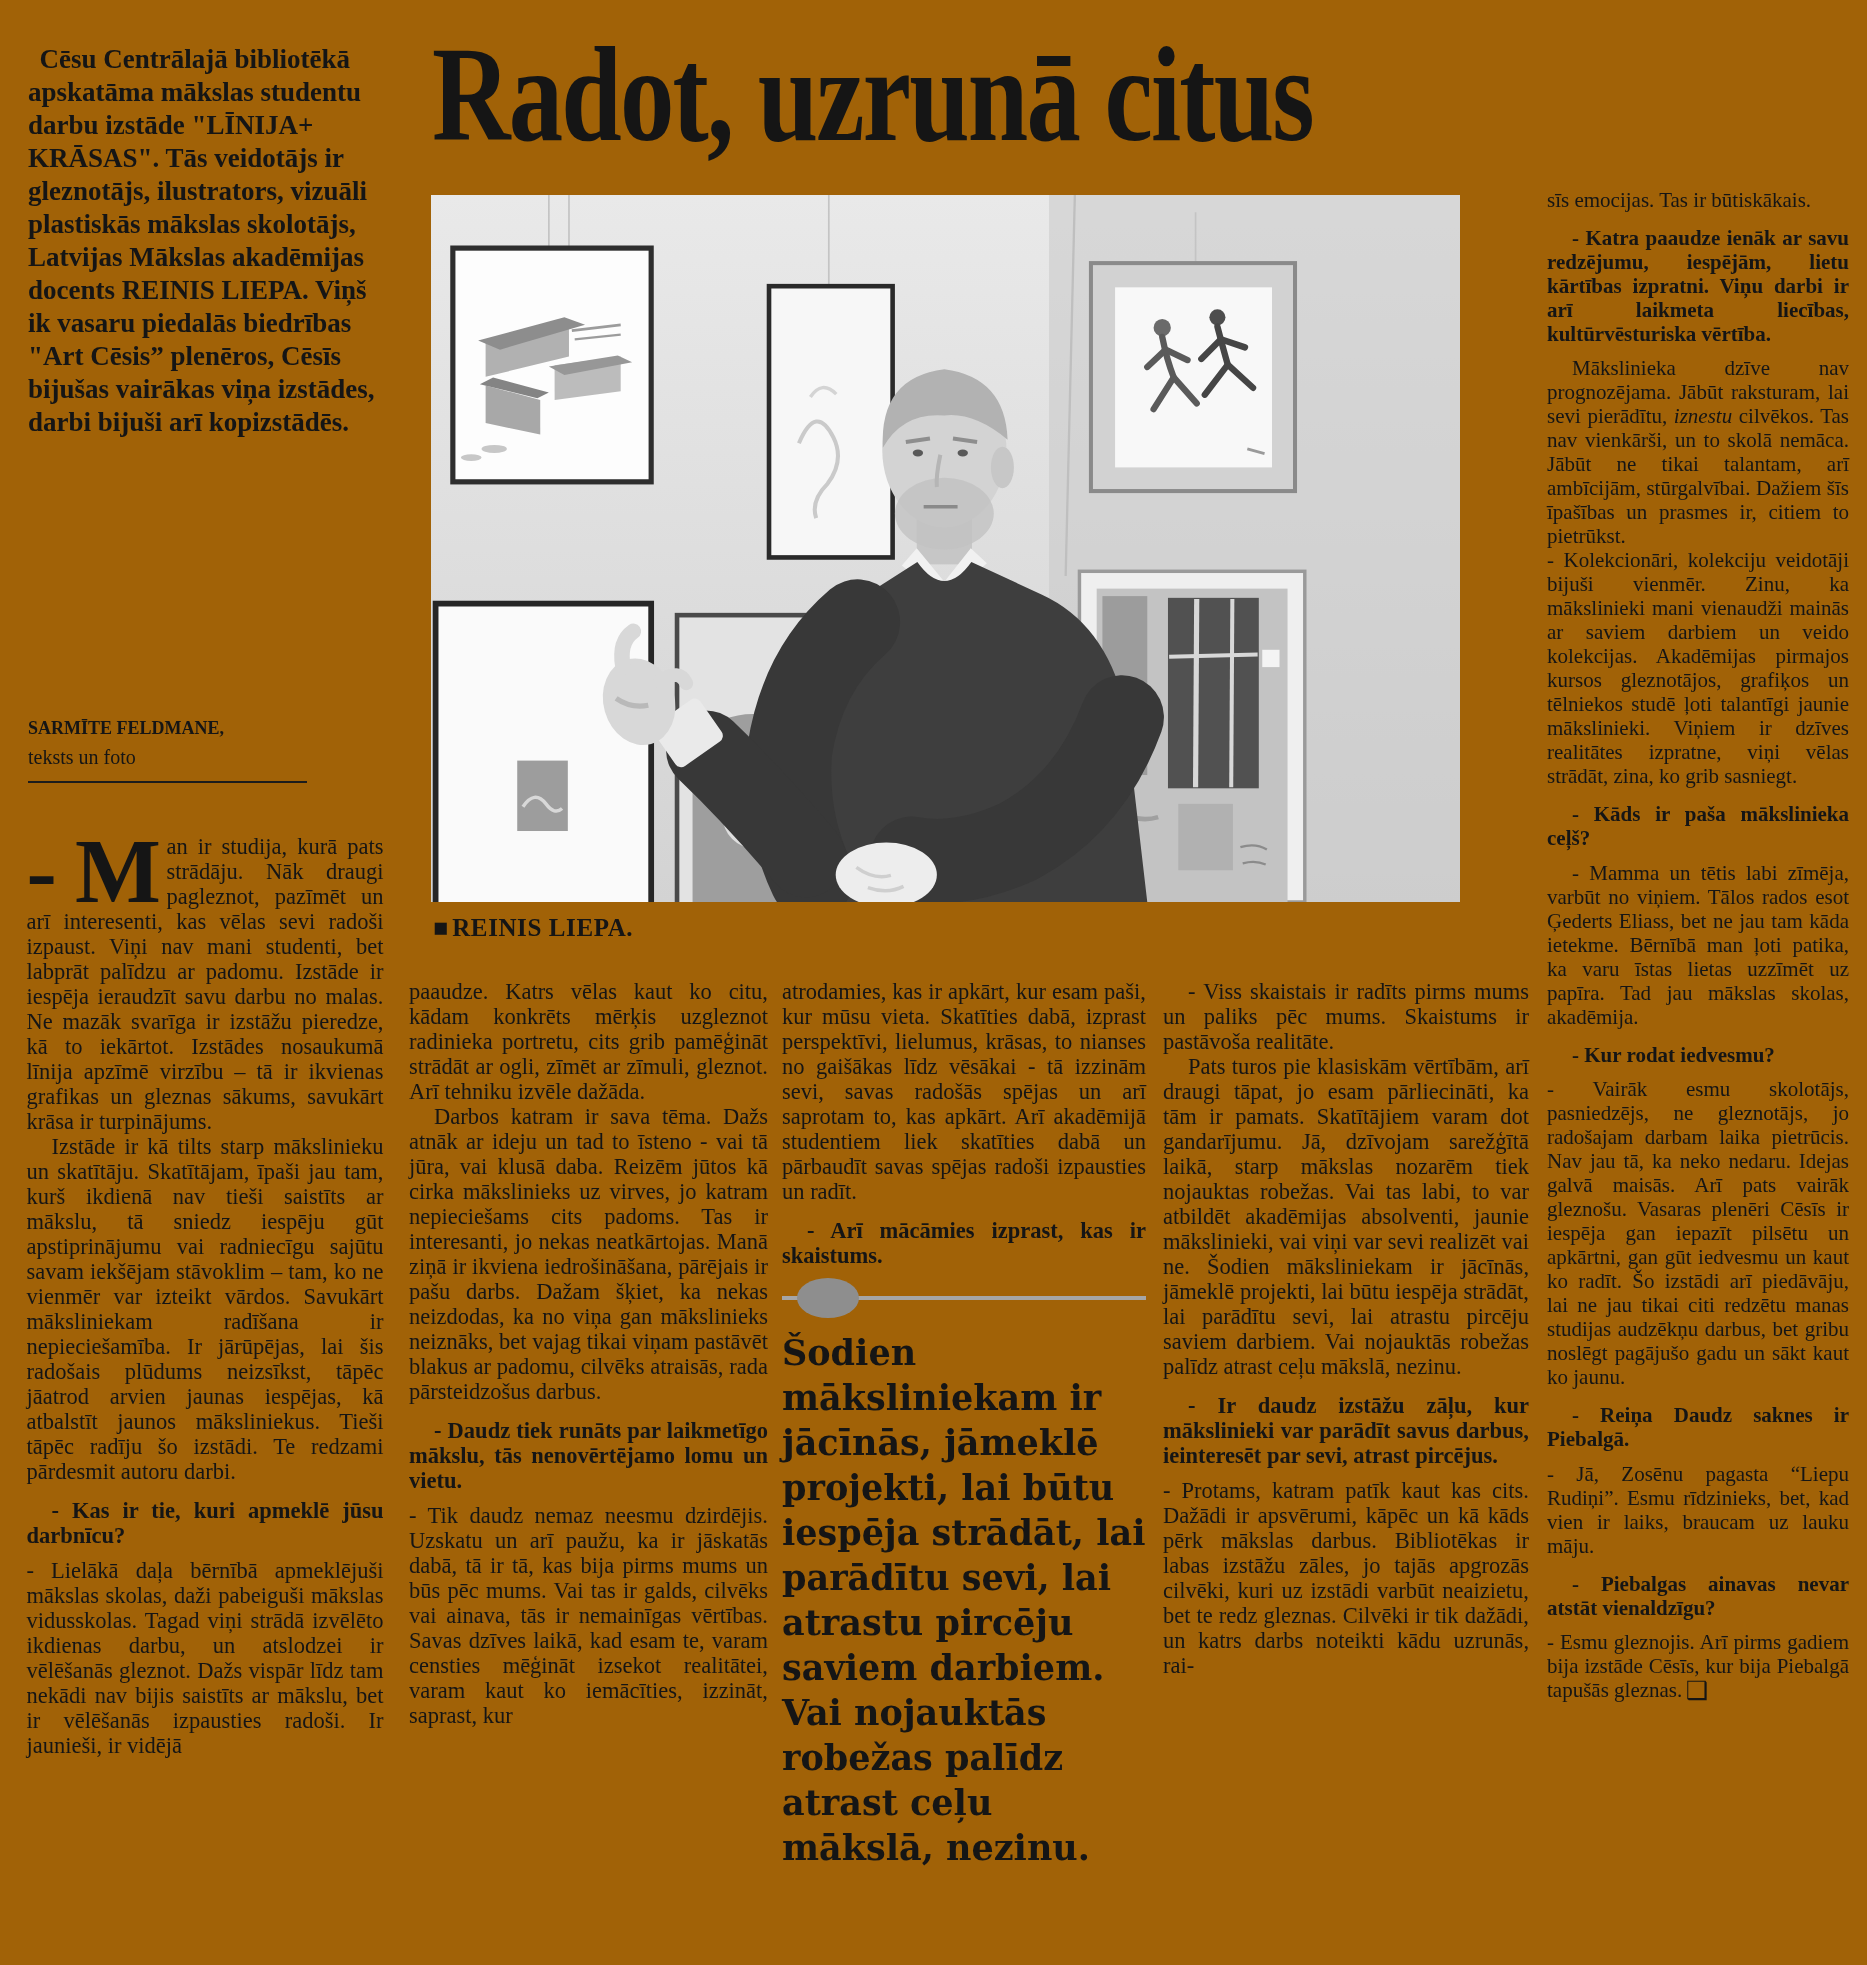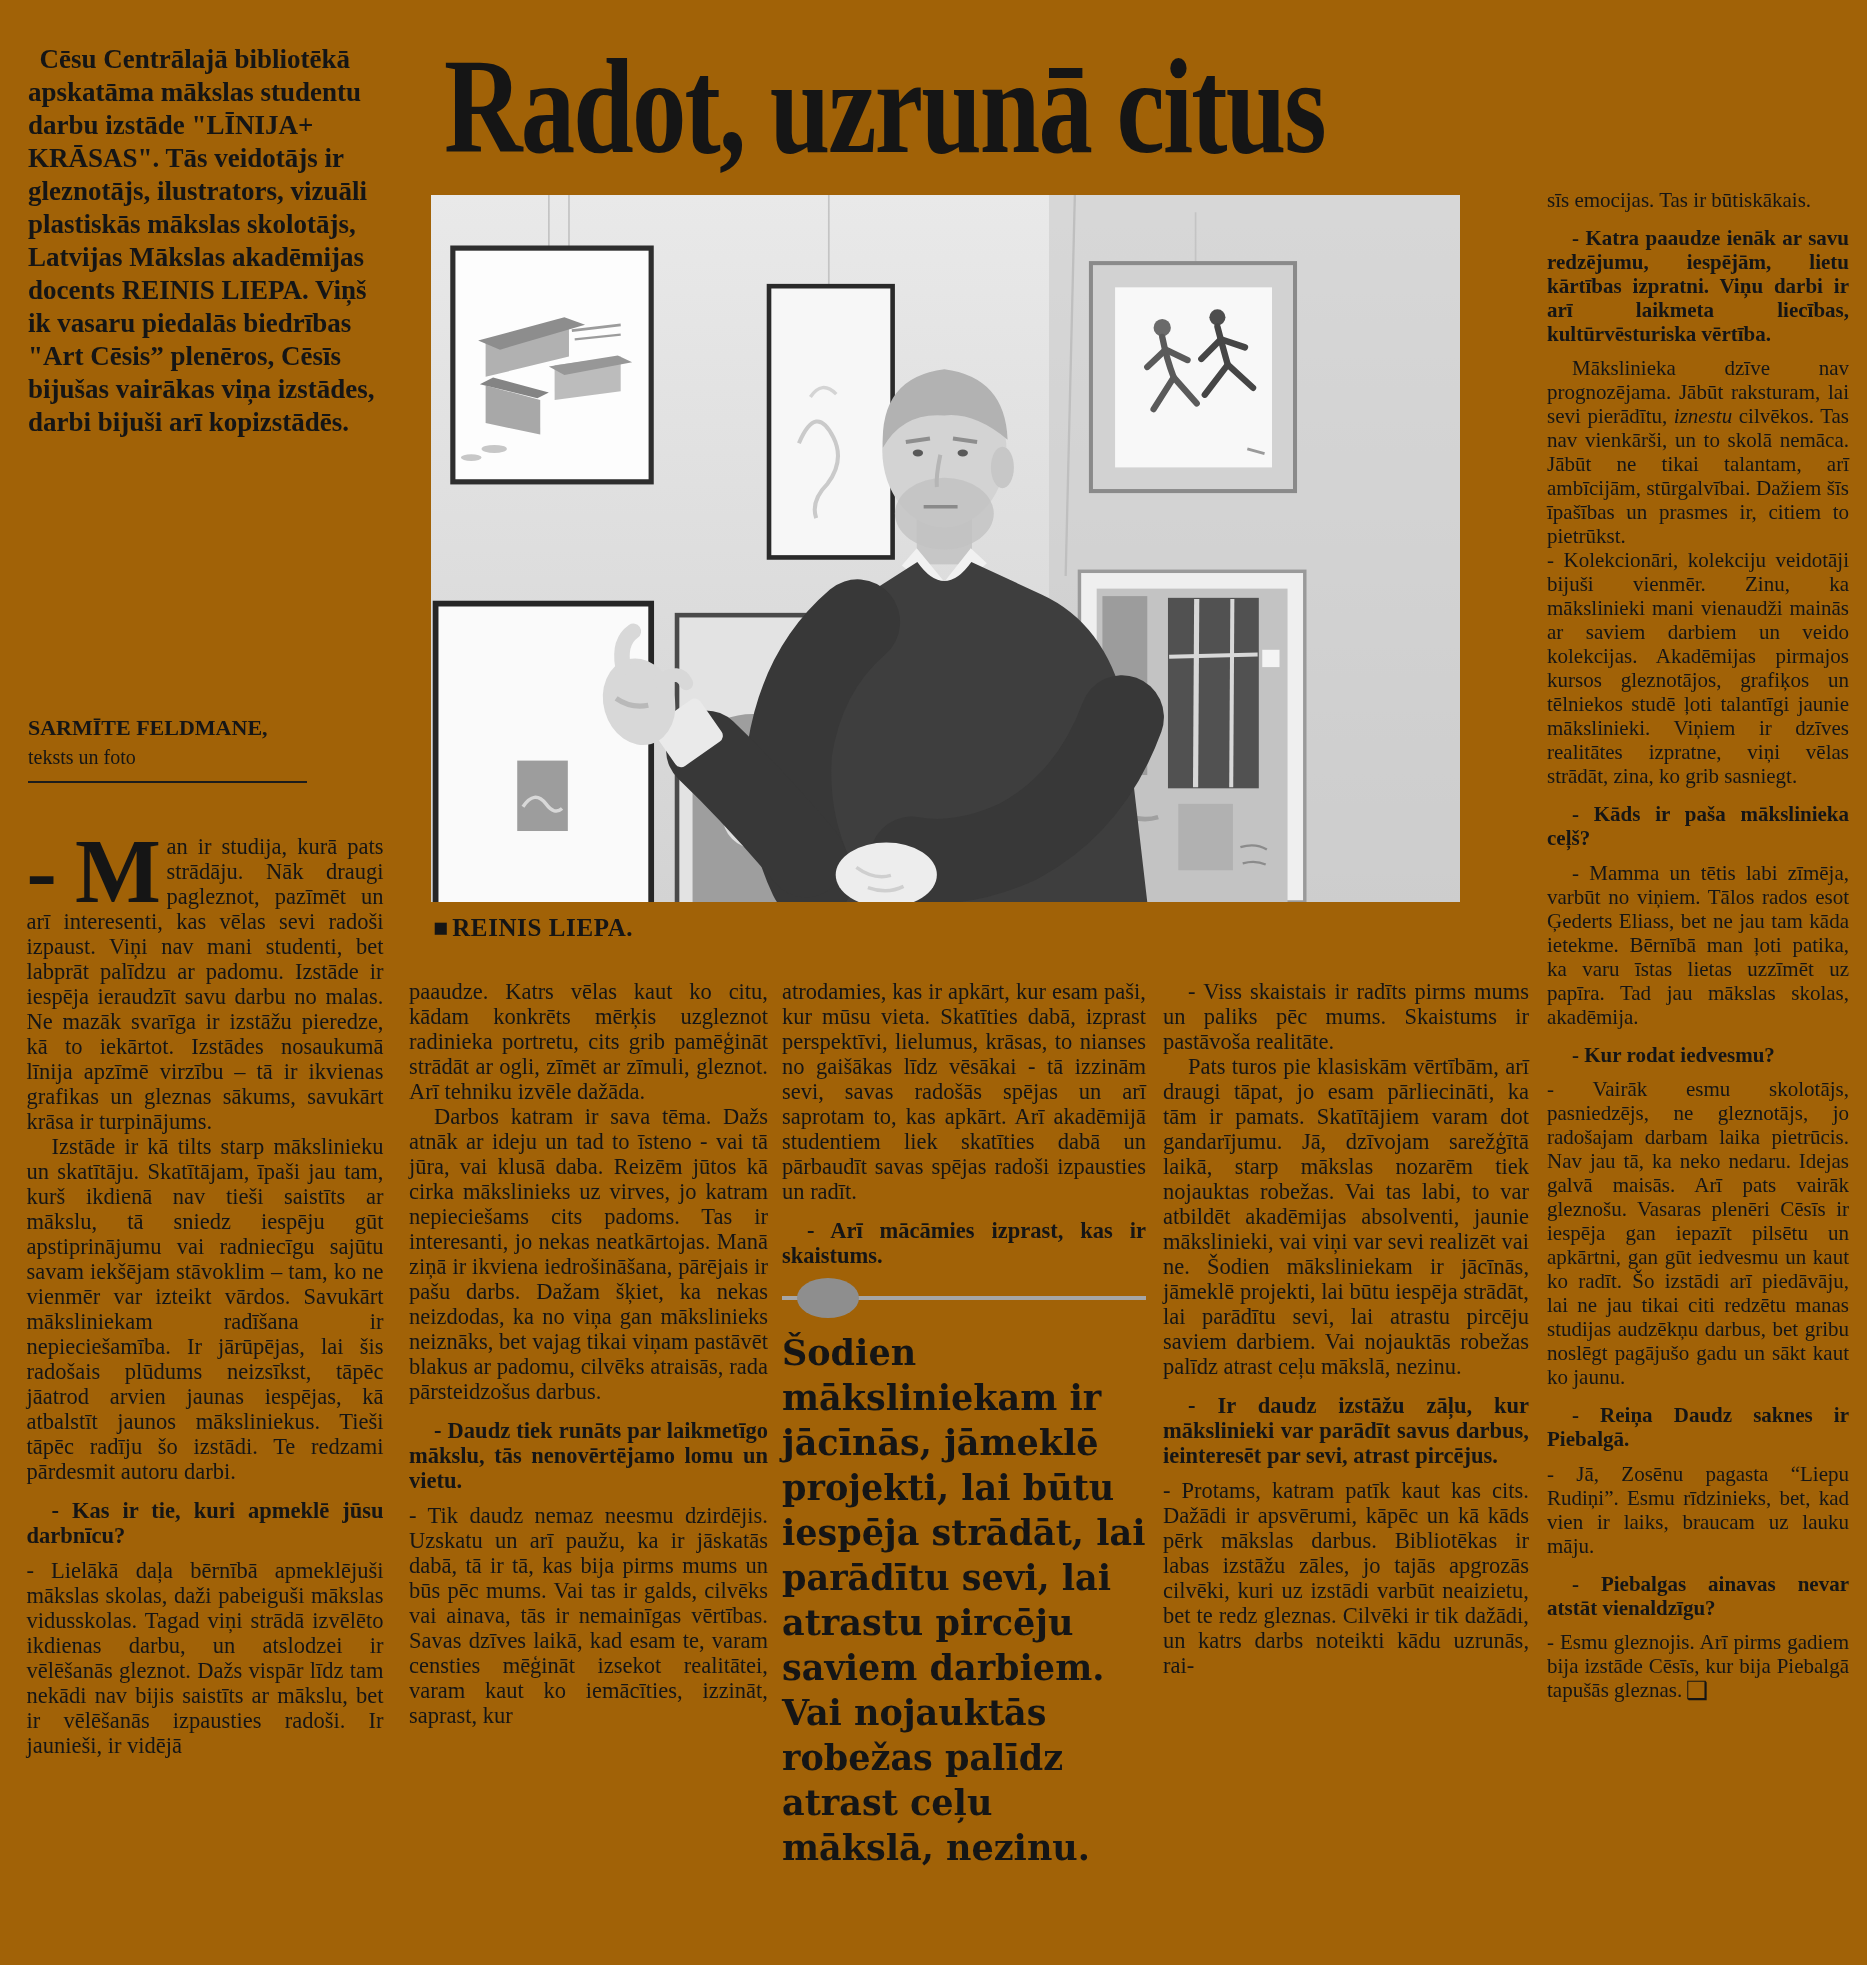--- a/index.html
+++ b/index.html
@@ -6,25 +6,25 @@
   .page{
     position:relative; width:1867px; height:1965px;
     background:#a16207; color:#151515; overflow:hidden;
     font-family:"Liberation Serif","DejaVu Serif",serif;
   }
   
   .intro{position:absolute; left:28px; top:43px; width:356px;}
   .intro p{margin:0; font-weight:bold; font-size:27px; line-height:33px; text-align:left; text-indent:11.5px;}
   
   .byline{position:absolute; left:28px; top:713px; width:300px;}
-  .byline-name{font-weight:bold; font-size:22px; line-height:30px;}
+  .byline-name{font-weight:bold; font-size:18px; line-height:30px;}
   .byline-role{font-size:20px; line-height:29px;}
   .byline-rule{width:279px; border-top:2.3px solid #1c1c1c; margin-top:9.2px;}
   
-  .headline{position:absolute; left:432px; top:22px; margin:12px; font-weight:bold;}
+  .headline{position:absolute; left:432px; top:22px; margin:0; font-weight:bold;}
   .headline-inner{
     display:inline-block; font-size:136px; line-height:144px; letter-spacing:-2.3px;
     white-space:nowrap; transform:scaleX(.8); transform-origin:left top;
   }
   
   .photo{position:absolute; left:431px; top:195px; width:1029px; height:707px; margin:0; background:#d9d9d9;}
   .photo svg{display:block; width:100%; height:100%;}
   .caption{position:absolute; left:433px; top:914px; font-size:25px; font-weight:bold; letter-spacing:0.6px;}
   .cap-bullet{margin-right:3.5px;}
   

